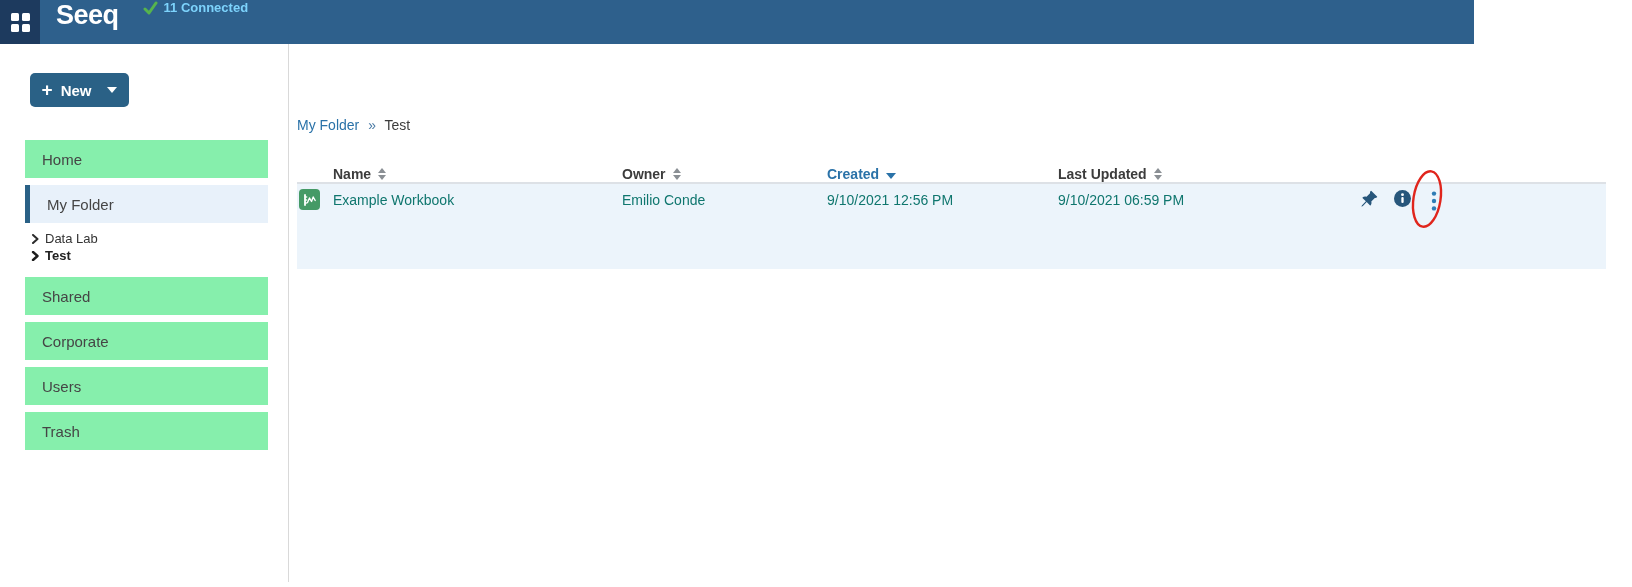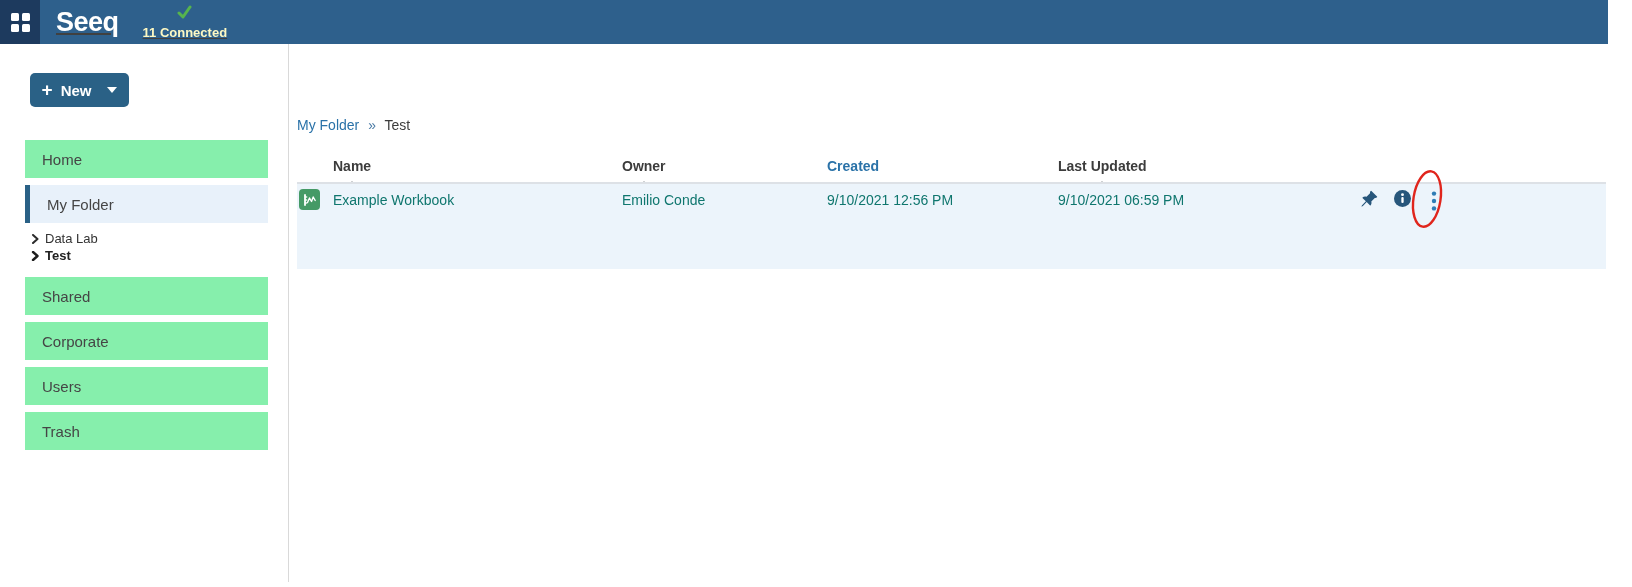--- a/index.html
+++ b/index.html
@@ -1,29 +1,29 @@
 <!DOCTYPE html>
 <html><head>
 <meta charset="utf-8">
 <style>
   * { margin:0; padding:0; box-sizing:border-box; }
   html,body { width:1632px; height:587px; background:#fff; overflow:hidden;
               font-family:"Liberation Sans", sans-serif; color:#404040; }
 
   
-  .topbar { position:absolute; left:0; top:0; width:1608px; height:44px;
-            background:#2e608c; display:flex; align-items:center;text-decoration:underline; }
+  .topbar { position:absolute; left:0; top:0; width:1474px; height:44px;
+            background:#2e608c; display:flex; align-items:flex-start; }
   .app-square { width:40px; height:44px; background:#1d3a5e; display:flex;
                 align-items:center; justify-content:center; cursor:pointer; }
   .grid-icon { display:grid; grid-template-columns:8px 8px; grid-gap:3px; }
   .grid-icon span { width:8px; height:8px; background:#fff; border-radius:1.5px; }
   .logo { margin-left:16px; font-size:27px; font-weight:700; color:#fff;
           letter-spacing:-0.5px; }
   .connected { margin-left:24px; display:flex; align-items:center; gap:6px;
-               color:#fef9c3; font-size:13px; font-weight:700; cursor:pointer;flex-direction:column; }
+               color:#7dd3fc; font-size:13px; font-weight:700; cursor:pointer; }
 
   
   .sidebar { position:absolute; left:0; top:44px; width:289px; height:538px;
              border-right:1px solid #d9d9d9; background:#fff; }
   .new-btn { margin:29px 0 0 30px; width:99px; height:34px; background:#2a6186;
              border:none; border-radius:5px; color:#fff; font-size:15px;
              font-weight:700; display:flex; align-items:center;
              justify-content:center; gap:8px; cursor:pointer;
              font-family:"Liberation Sans", sans-serif; }
   .new-btn .plus { font-size:19px; font-weight:700; line-height:1; margin-top:-2px; }
@@ -53,22 +53,22 @@
   .search-btn { width:35px; background:#f0f0f0; border:none;
                 border-left:1px solid #c9c9c9; display:flex; align-items:center;
                 justify-content:center; cursor:pointer; }
 
   .breadcrumb { position:absolute; left:8px; top:73px; font-size:14px; }
   .breadcrumb a { color:#2a72a8; text-decoration:none; cursor:pointer; }
   .breadcrumb .sep { color:#4a7aa5; margin:0 5px; }
   .breadcrumb .current { color:#3c3c3c; }
 
   .thead { position:absolute; left:8px; top:106px; width:1309px; height:32px; }
-  .th { position:absolute; top:8px; display:flex; align-items:center; gap:7px;
-        font-size:14px; font-weight:700; color:#3c3c3c; cursor:pointer;flex-direction:column; }
+  .th { position:absolute; top:16px; display:flex; align-items:center; gap:7px;
+        font-size:14px; font-weight:700; color:#3c3c3c; cursor:pointer; }
   .th.active { color:#2a72a8; }
   .sort-both { display:flex; flex-direction:column; gap:2px; }
   .sort-both i { width:0; height:0; border-left:4px solid transparent;
                  border-right:4px solid transparent; }
   .sort-both .up { border-bottom:5px solid #8a8f94; }
   .sort-both .dn { border-top:5px solid #8a8f94; }
   .sort-desc { width:0; height:0; border-left:5px solid transparent;
                border-right:5px solid transparent; border-top:6px solid #2a72a8;
                margin-top:3px; }
 

